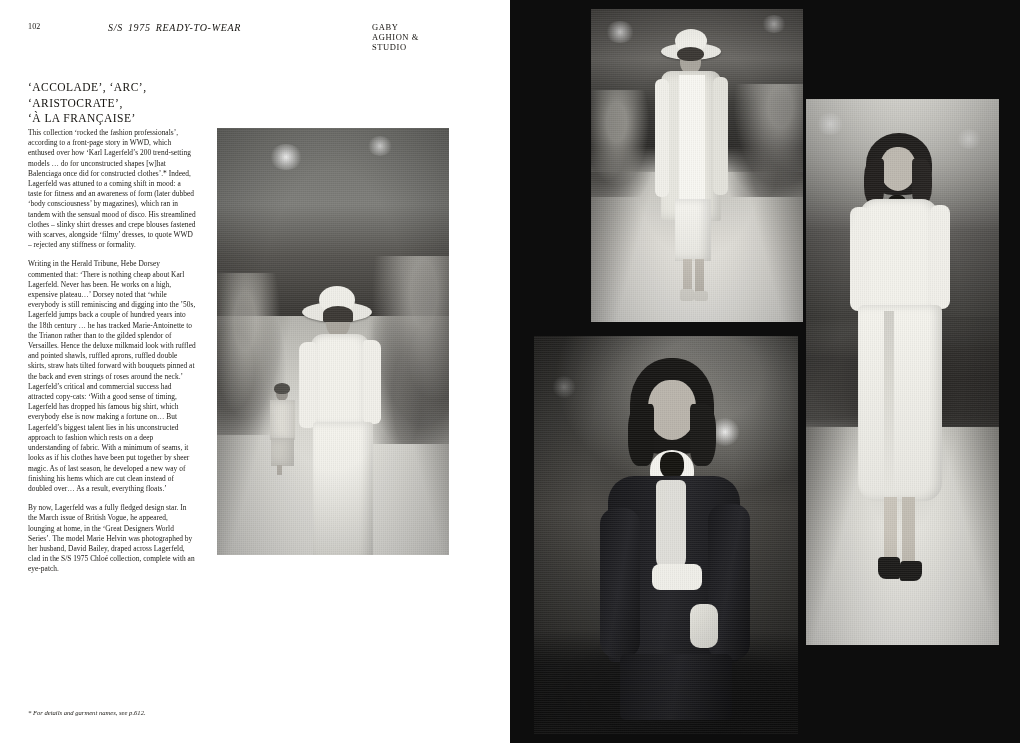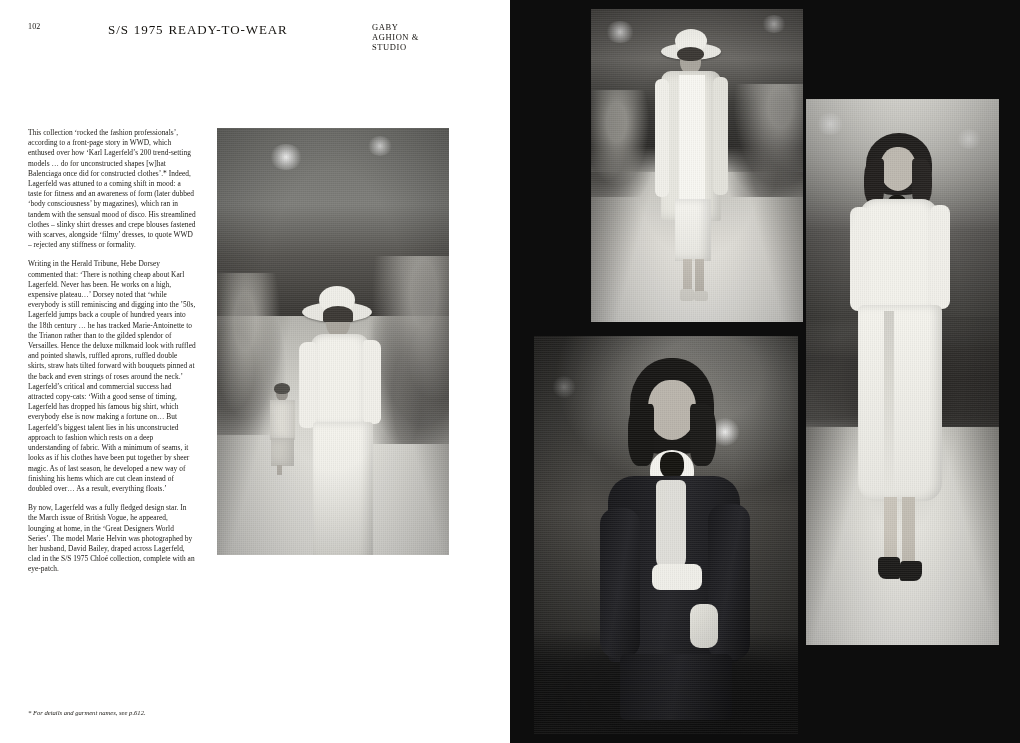--- a/index.html
+++ b/index.html
@@ -44,22 +44,23 @@
     position: absolute;
     left: 28px;
     top: 0;
     font-size: 8px;
     letter-spacing: 0.02em;
   }
   .rh-left {
     position: absolute;
     left: 108px;
     top: 0;
-    font-size: 13px;
+    font-size: 10px;
     letter-spacing: 0.07em;
+    font-style: italic;
   }
   .rh-left .sep { display: inline-block; width: 5px; }
   .rh-right {
     position: absolute;
     left: 372px;
     top: 0;
     font-size: 8.5px;
     letter-spacing: 0.07em;
   }
 
@@ -249,20 +250,25 @@
   <div class="page-left">
 
     <div class="running-head">
       <span class="folio">102</span>
       <span class="rh-left">
         <span>S/S</span><span class="sep"></span><span>1975</span><span class="sep"></span><span>READY-TO-WEAR</span>
       </span>
       <span class="rh-right">GABY AGHION &amp; STUDIO</span>
     </div>
 
+    <div class="headline">
+      <div>‘ACCOLADE’, ‘ARC’,</div>
+      <div>‘ARISTOCRATE’,</div>
+      <div>‘À LA FRANÇAISE’</div>
+    </div>
 
     <div class="body-col">
       <p>This collection ‘rocked the fashion professionals’, according to a front-page story in WWD, which enthused over how ‘Karl Lagerfeld’s 200 trend-setting models … do for unconstructed shapes [w]hat Balenciaga once did for constructed clothes’.* Indeed, Lagerfeld was attuned to a coming shift in mood: a taste for fitness and an awareness of form (later dubbed ‘body consciousness’ by magazines), which ran in tandem with the sensual mood of disco. His streamlined clothes – slinky shirt dresses and crepe blouses fastened with scarves, alongside ‘filmy’ dresses, to quote WWD – rejected any stiffness or formality.</p>
       <p>Writing in the Herald Tribune, Hebe Dorsey commented that: ‘There is nothing cheap about Karl Lagerfeld. Never has been. He works on a high, expensive plateau…’ Dorsey noted that ‘while everybody is still reminiscing and digging into the ’50s, Lagerfeld jumps back a couple of hundred years into the 18th century … he has tracked Marie-Antoinette to the Trianon rather than to the gilded splendor of Versailles. Hence the deluxe milkmaid look with ruffled and pointed shawls, ruffled aprons, ruffled double skirts, straw hats tilted forward with bouquets pinned at the back and even strings of roses around the neck.’ Lagerfeld’s critical and commercial success had attracted copy-cats: ‘With a good sense of timing, Lagerfeld has dropped his famous big shirt, which everybody else is now making a fortune on… But Lagerfeld’s biggest talent lies in his unconstructed approach to fashion which rests on a deep understanding of fabric. With a minimum of seams, it looks as if his clothes have been put together by sheer magic. As of last season, he developed a new way of finishing his hems which are cut clean instead of doubled over… As a result, everything floats.’</p>
       <p>By now, Lagerfeld was a fully fledged design star. In the March issue of British Vogue, he appeared, lounging at home, in the ‘Great Designers World Series’. The model Marie Helvin was photographed by her husband, David Bailey, draped across Lagerfeld, clad in the S/S 1975 Chloé collection, complete with an eye-patch.</p>
     </div>
 
     <div class="footnote">* For details and garment names, see p.612.</div>
 
     <div class="photo-left">

